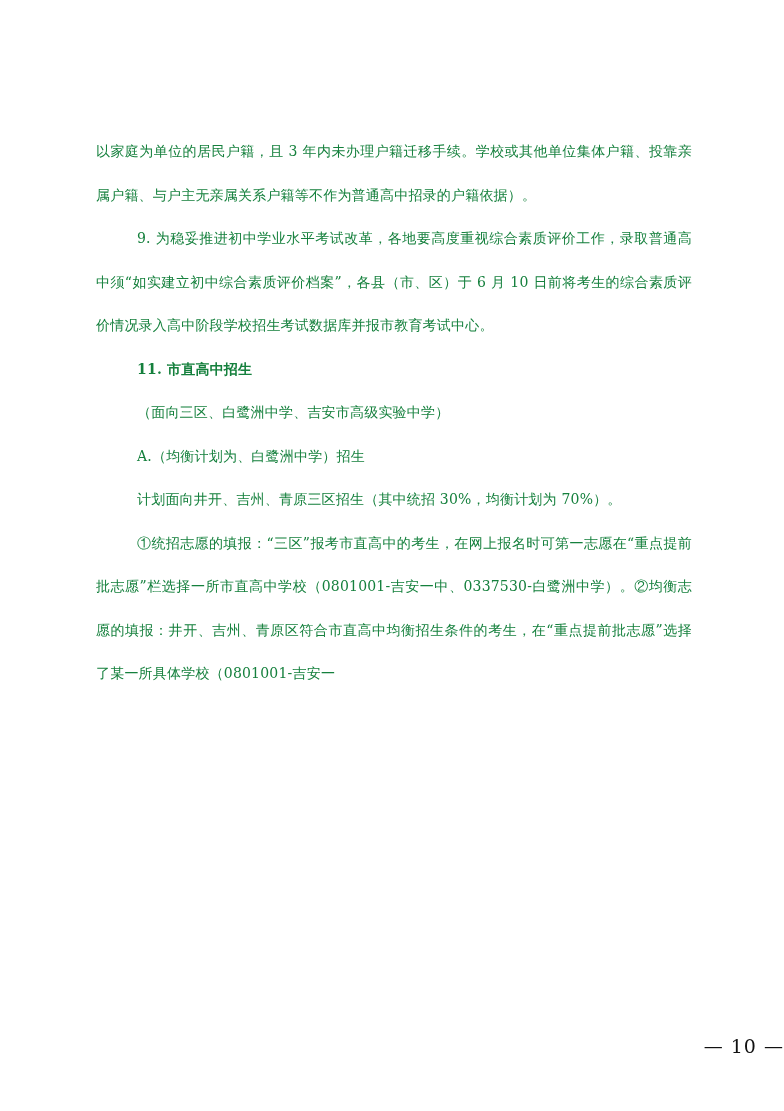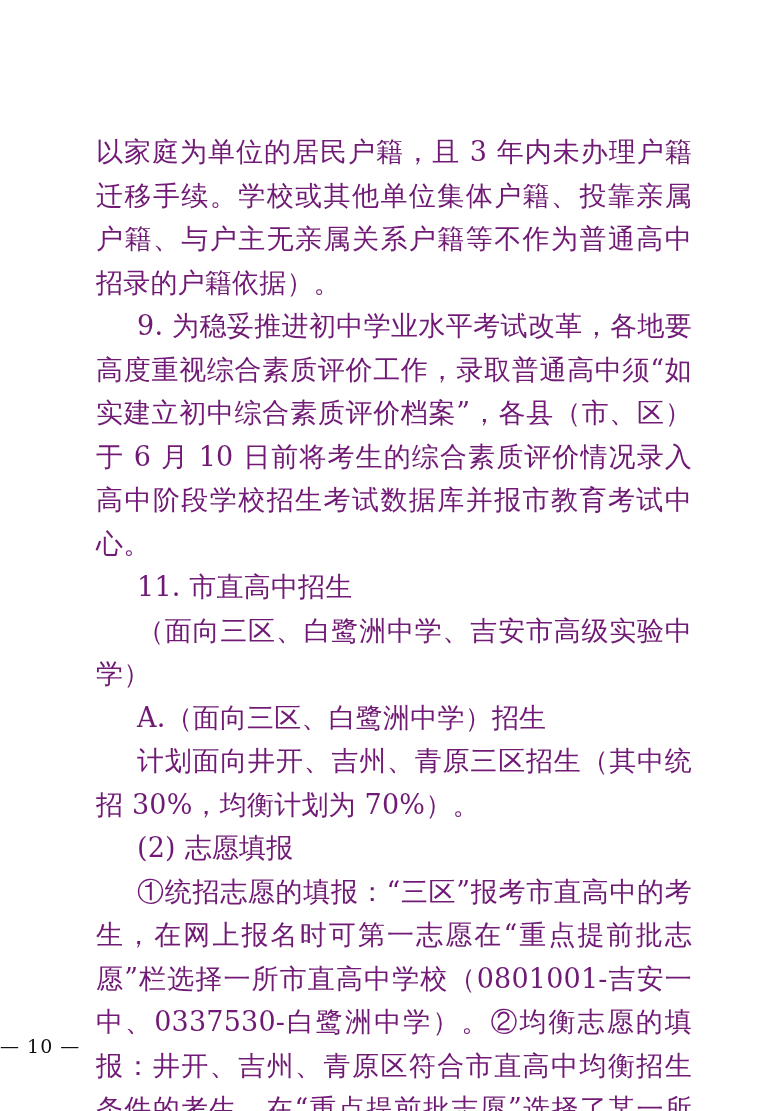--- a/index.html
+++ b/index.html
@@ -24,53 +24,52 @@
     background: #ffffff;
   }
   .content {
     position: absolute;
     left: 96px;
     top: 130px;
     width: 596px;
   }
   p {
     margin: 0;
-    font-size: 27px;
+    font-size: 14px;
     line-height: 43.5px;
     text-align: justify;
     text-justify: inter-ideograph;
     letter-spacing: 0.2px;
-    color: #701a75;
+    color: #15803d;
   }
   p.indent {
     text-indent: 41px;
   }
   p.bold {
-    font-weight: normal;
+    font-weight: bold;
   }
   .pagenum {
     position: absolute;
     left: 0;
     top: 1035px;
     width: 784px;
-    text-align: left;
+    text-align: right;
     font-size: 19px;
     font-family: "DejaVu Serif", "Liberation Serif", serif;
     color: #111111;
     letter-spacing: 1px;
   }
 </style>
 </head>
 <body>
 
 <div class="page">
   <div class="content">
     <p class="">以家庭为单位的居民户籍，且 3 年内未办理户籍迁移手续。学校或其他单位集体户籍、投靠亲属户籍、与户主无亲属关系户籍等不作为普通高中招录的户籍依据）。</p>
     <p class="indent">9. 为稳妥推进初中学业水平考试改革，各地要高度重视综合素质评价工作，录取普通高中须“如实建立初中综合素质评价档案”，各县（市、区）于 6 月 10 日前将考生的综合素质评价情况录入高中阶段学校招生考试数据库并报市教育考试中心。</p>
     <p class="indent bold">11. 市直高中招生</p>
     <p class="indent">（面向三区、白鹭洲中学、吉安市高级实验中学）</p>
-    <p class="indent">A.（面向三区、白鹭洲中学）招生</p>
+    <p class="indent">A.（均衡计划为、白鹭洲中学）招生</p>
     <p class="indent">计划面向井开、吉州、青原三区招生（其中统招 30%，均衡计划为 70%）。</p>
-    <p class="indent">(2) 志愿填报</p>
     <p class="indent">①统招志愿的填报：“三区”报考市直高中的考生，在网上报名时可第一志愿在“重点提前批志愿”栏选择一所市直高中学校（0801001-吉安一中、0337530-白鹭洲中学）。②均衡志愿的填报：井开、吉州、青原区符合市直高中均衡招生条件的考生，在“重点提前批志愿”选择了某一所具体学校（0801001-吉安一</p>
   </div>
   <div class="pagenum">— 10 —</div>
 </div>
 
 </body></html>

